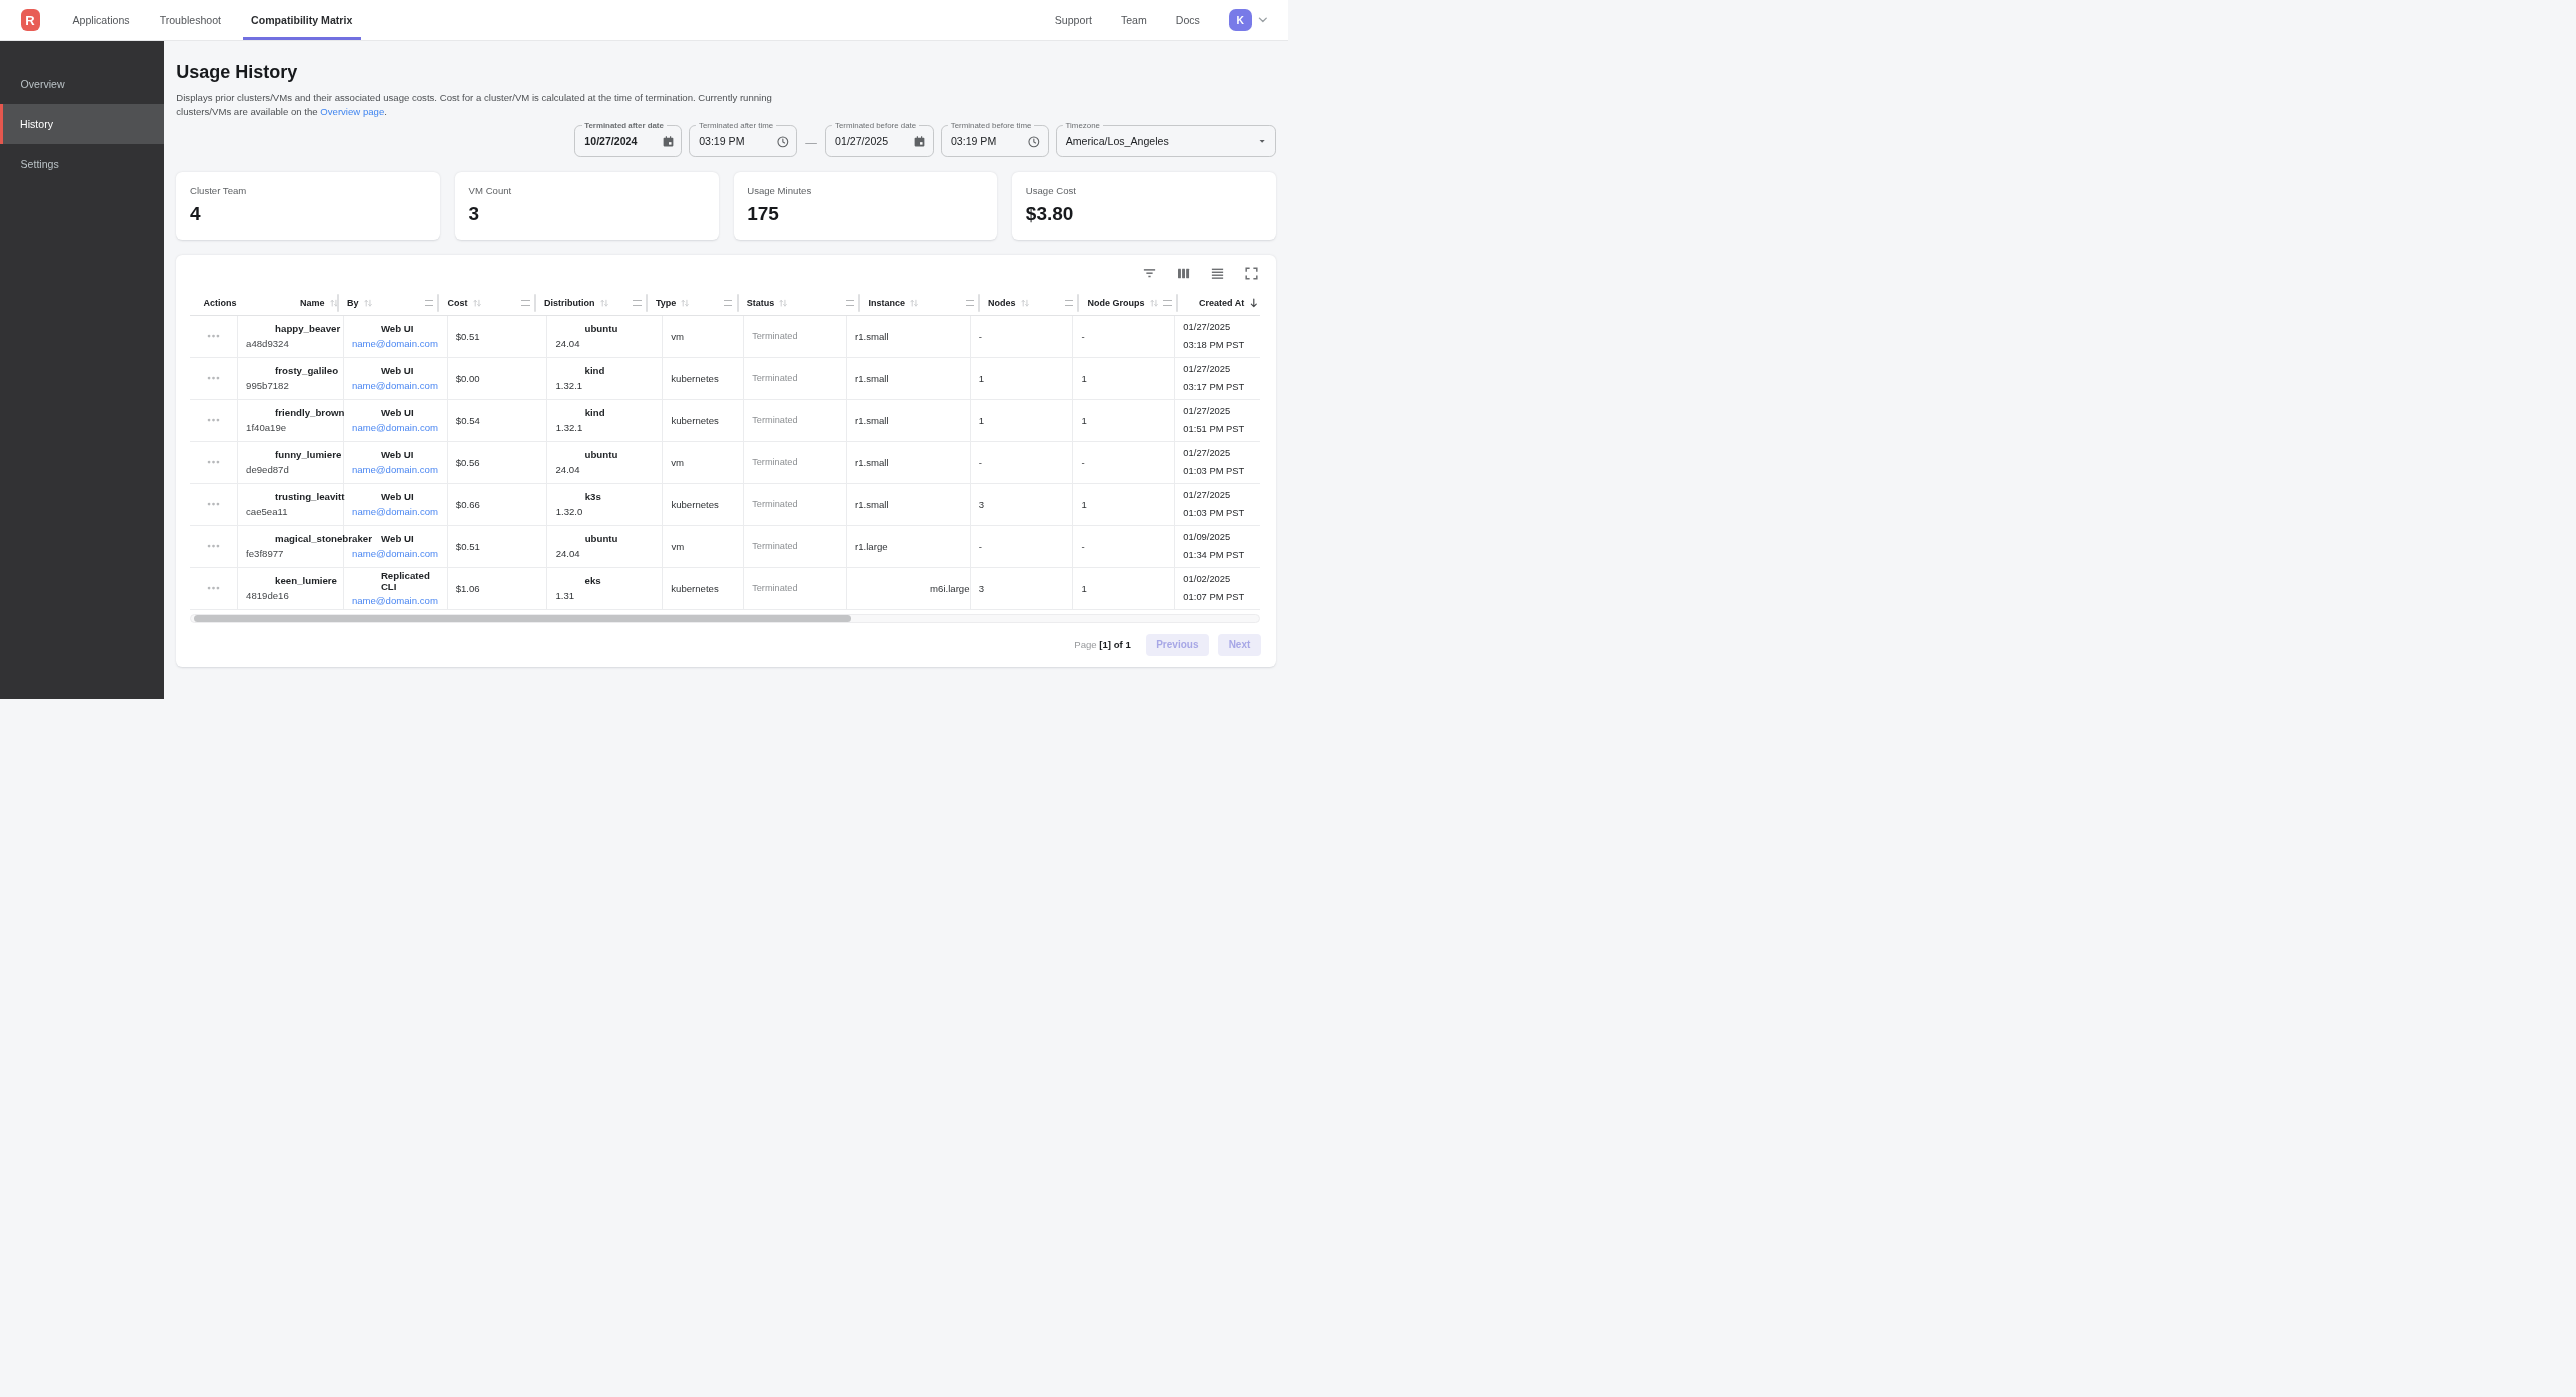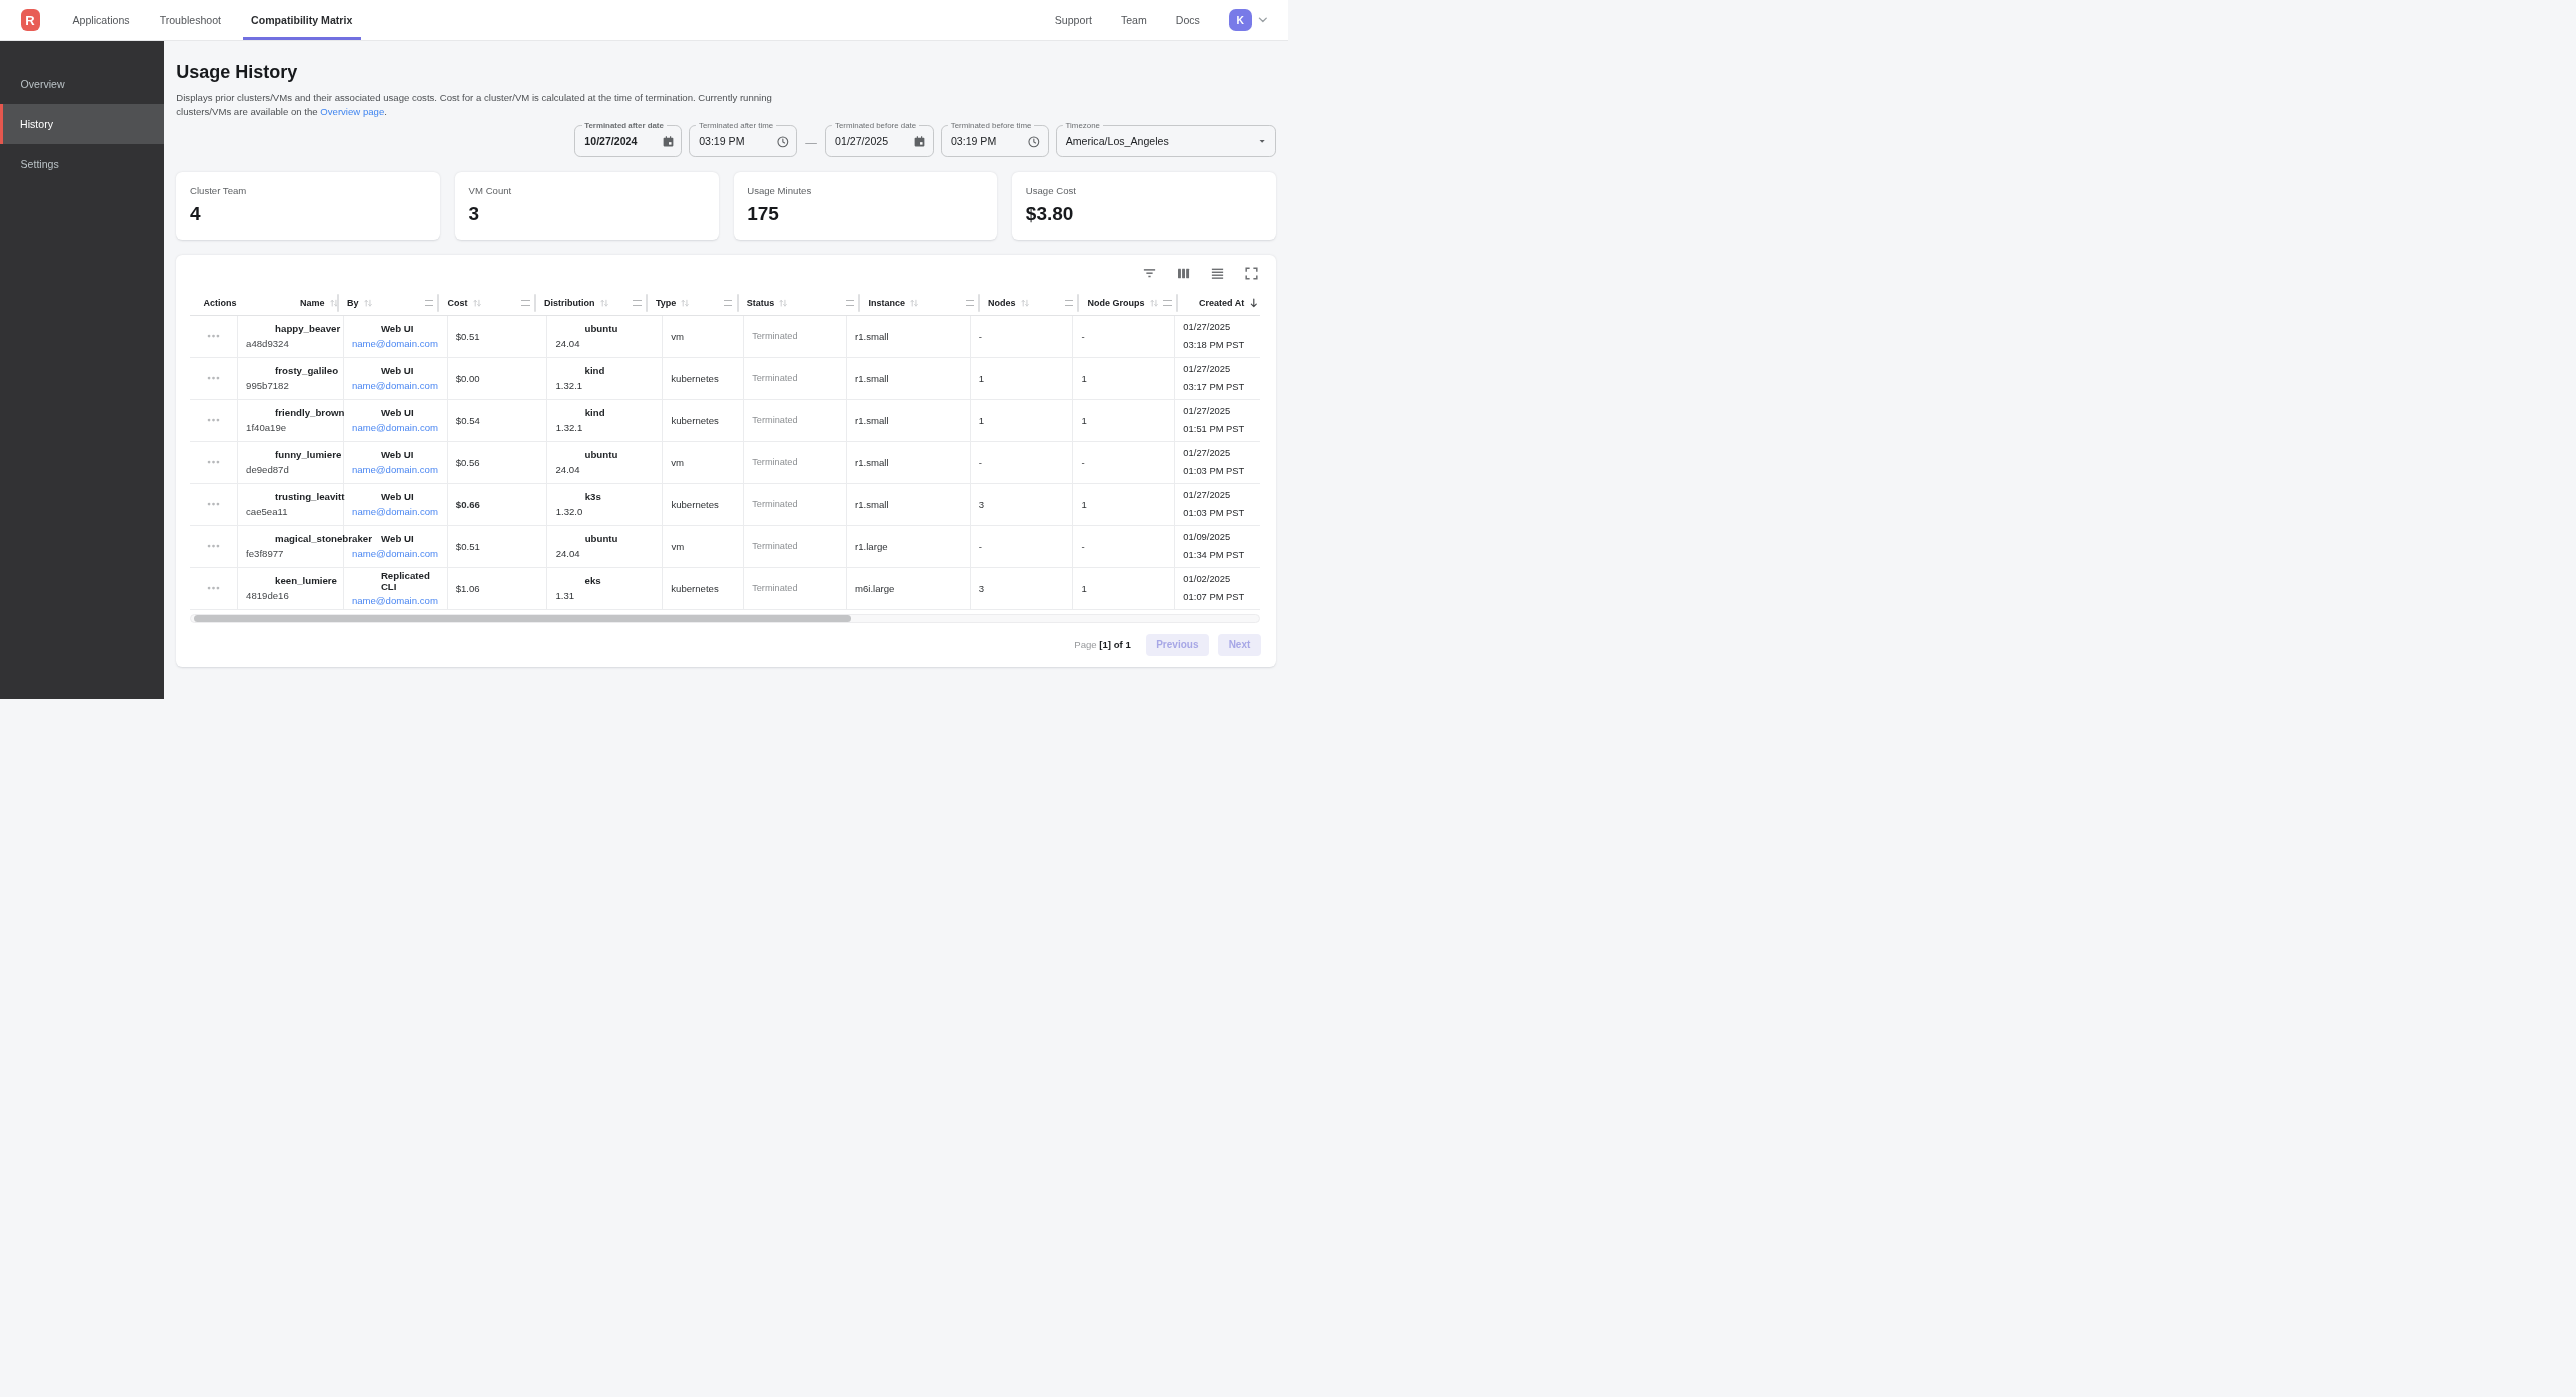--- a/index.html
+++ b/index.html
@@ -583,21 +583,21 @@
               </span>
             </div>
             <div class="td" style="width: 106px;">
               <b>trusting_leavitt</b>
               <span class="sub">cae5ea11</span>
             </div>
             <div class="td" style="width: 104px;">
               <b>Web UI</b>
               <a class="email">name@domain.com</a>
             </div>
-            <div class="td" style="width: 100px; font-weight: bold;">
+            <div class="td" style="width: 100px;">
               <span>$0.66</span>
             </div>
             <div class="td" style="width: 116px;">
               <b>k3s</b>
               <span>1.32.0</span>
             </div>
             <div class="td" style="width: 81px;">
               <span>kubernetes</span>
             </div>
             <div class="td" style="width: 103px;">
@@ -686,21 +686,21 @@
             <div class="td" style="width: 116px;">
               <b>eks</b>
               <span>1.31</span>
             </div>
             <div class="td" style="width: 81px;">
               <span>kubernetes</span>
             </div>
             <div class="td" style="width: 103px;">
               <span class="status">Terminated</span>
             </div>
-            <div class="td" style="width: 124px;">
+            <div class="td" style="width: 124px; text-align: right;">
               <span>m6i.large</span>
             </div>
             <div class="td" style="width: 103px;">
               <span>3</span>
             </div>
             <div class="td" style="width: 102px;">
               <span>1</span>
             </div>
             <div class="td" style="width: 85px;">
               <span class="created">01/02/2025</span>

